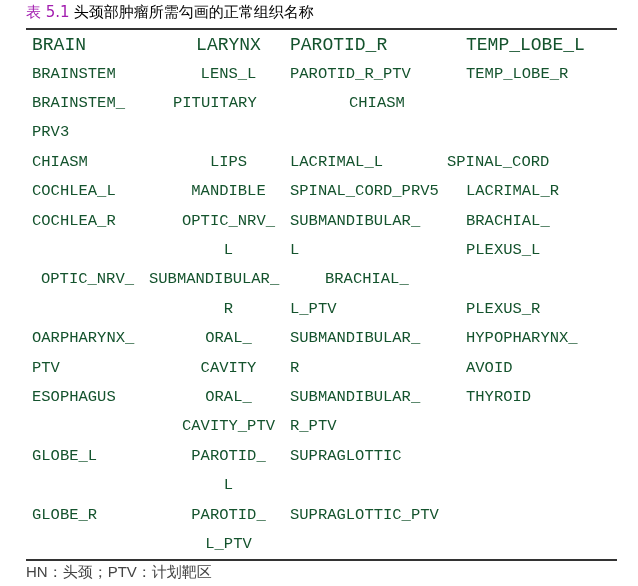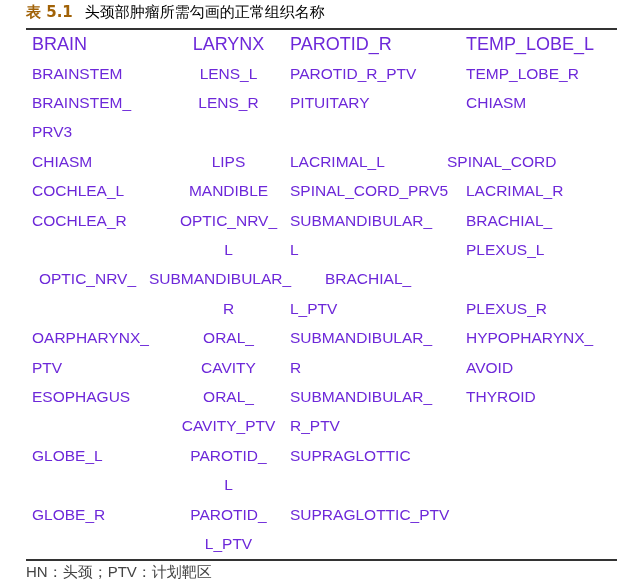--- a/index.html
+++ b/index.html
@@ -2,28 +2,28 @@
 <html><head>
   <meta charset="utf-8">
   <style>
     html, body { margin: 0; padding: 0; background: #ffffff; }
     body { width: 638px; height: 586px; position: relative; overflow: hidden; color: #2a2a2a; }
     .caption {
       position: absolute; left: 26px; top: 2px;
       font-family: "DejaVu Sans", sans-serif; font-size: 15px; line-height: 20px;
       white-space: nowrap;
     }
-    .caption .num { color: #a16207; margin-right: 12px; font-weight: bold; }
+    .caption .num { color: #a21caf; margin-right: 4px; }
     .caption .title { color: #000000; }
     .rule { position: absolute; left: 26px; width: 591px; height: 1.6px; background: #333; }
     .rule.top { top: 28px; }
     .rule.bottom { top: 559px; }
     .table {
       position: absolute; left: 26px; top: 30px; width: 591px;
-      font-family: Liberation Sans, sans-serif; color: #6d28d9;
+      font-family: Liberation Mono, monospace; color: #14532d;
     }
     .row { display: flex; }
     .cell { box-sizing: border-box; padding-left: 6px; white-space: nowrap; }
     .c0 { width: 141px; } .c1 { width: 117px; text-align: center; } .c2 { width: 176px; } .c3 { width: 157px; }
     .row.head { height: 29px; align-items: center; font-size: 18px; }
     .row.body { height: 29.4px; align-items: center; font-size: 15.5px; }
     .note {
       position: absolute; left: 26px; top: 563px;
       font-family: Liberation Sans, sans-serif; font-size: 15px; color: #444; white-space: nowrap;
     }
@@ -46,21 +46,20 @@
   </div>
   <div id="table-body">
       <div class="row body">
         <div class="cell c0">BRAINSTEM</div>
         <div class="cell c1">LENS_L</div>
         <div class="cell c2">PAROTID_R_PTV</div>
         <div class="cell c3">TEMP_LOBE_R</div>
       </div>
       <div class="row body">
         <div class="cell c0">BRAINSTEM_</div>
-        <div class="cell c1">LENS_R</div>
         <div class="cell c2">PITUITARY</div>
         <div class="cell c3">CHIASM</div>
       </div>
       <div class="row body">
         <div class="cell c0">PRV3</div>
         <div class="cell c1"></div>
         <div class="cell c2"></div>
         <div class="cell c3"></div>
       </div>
       <div class="row body">

